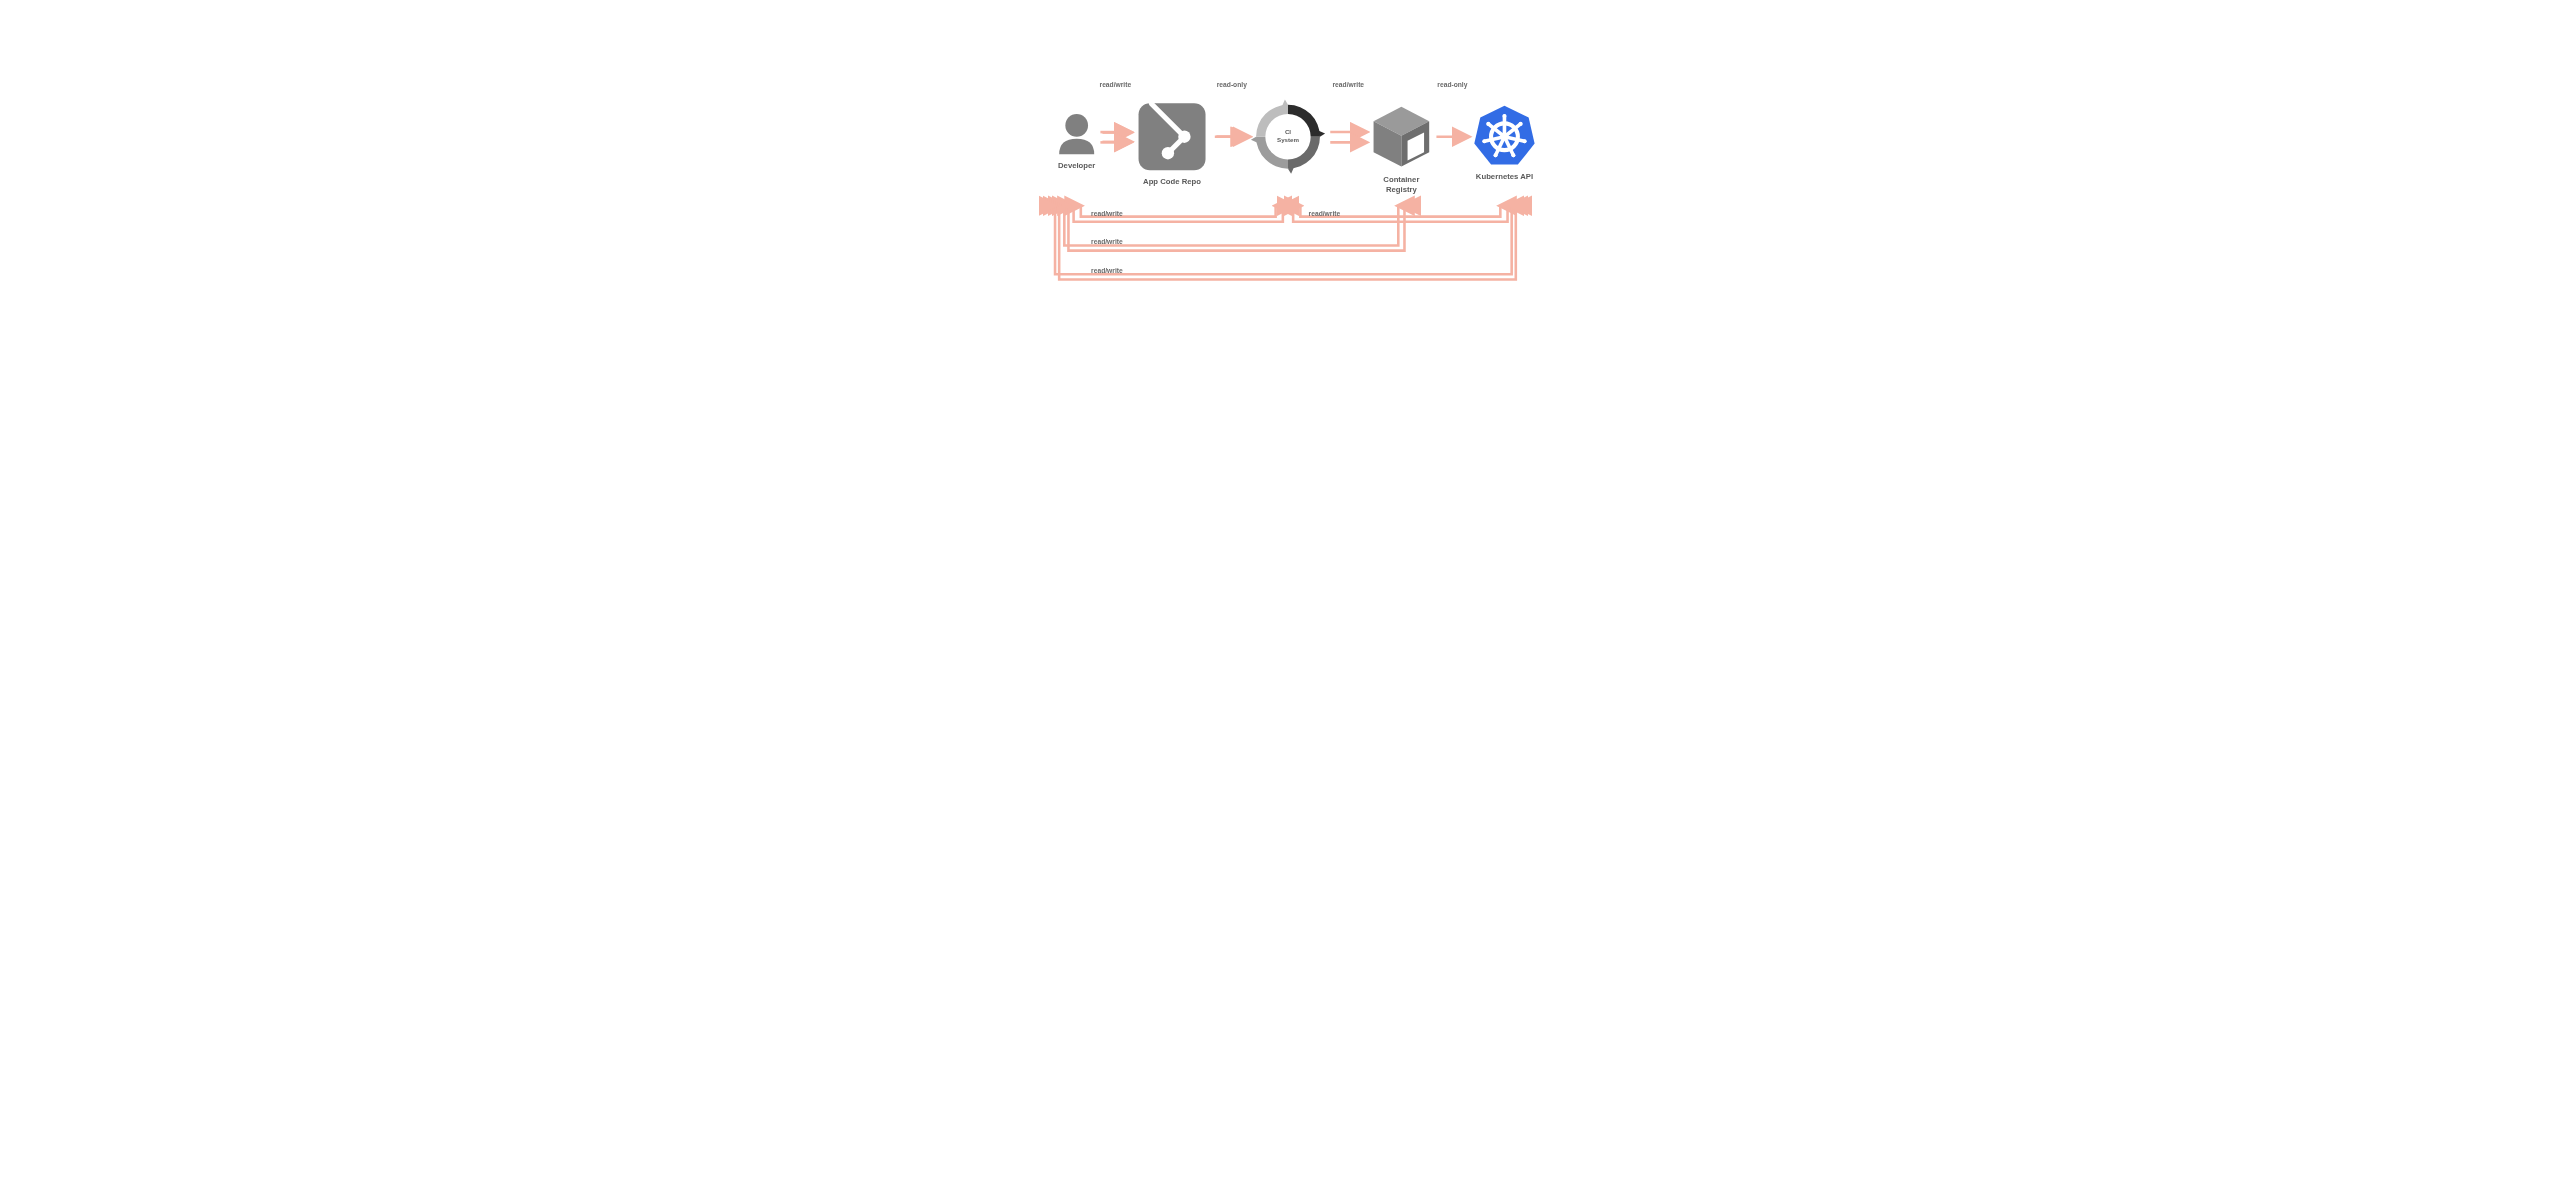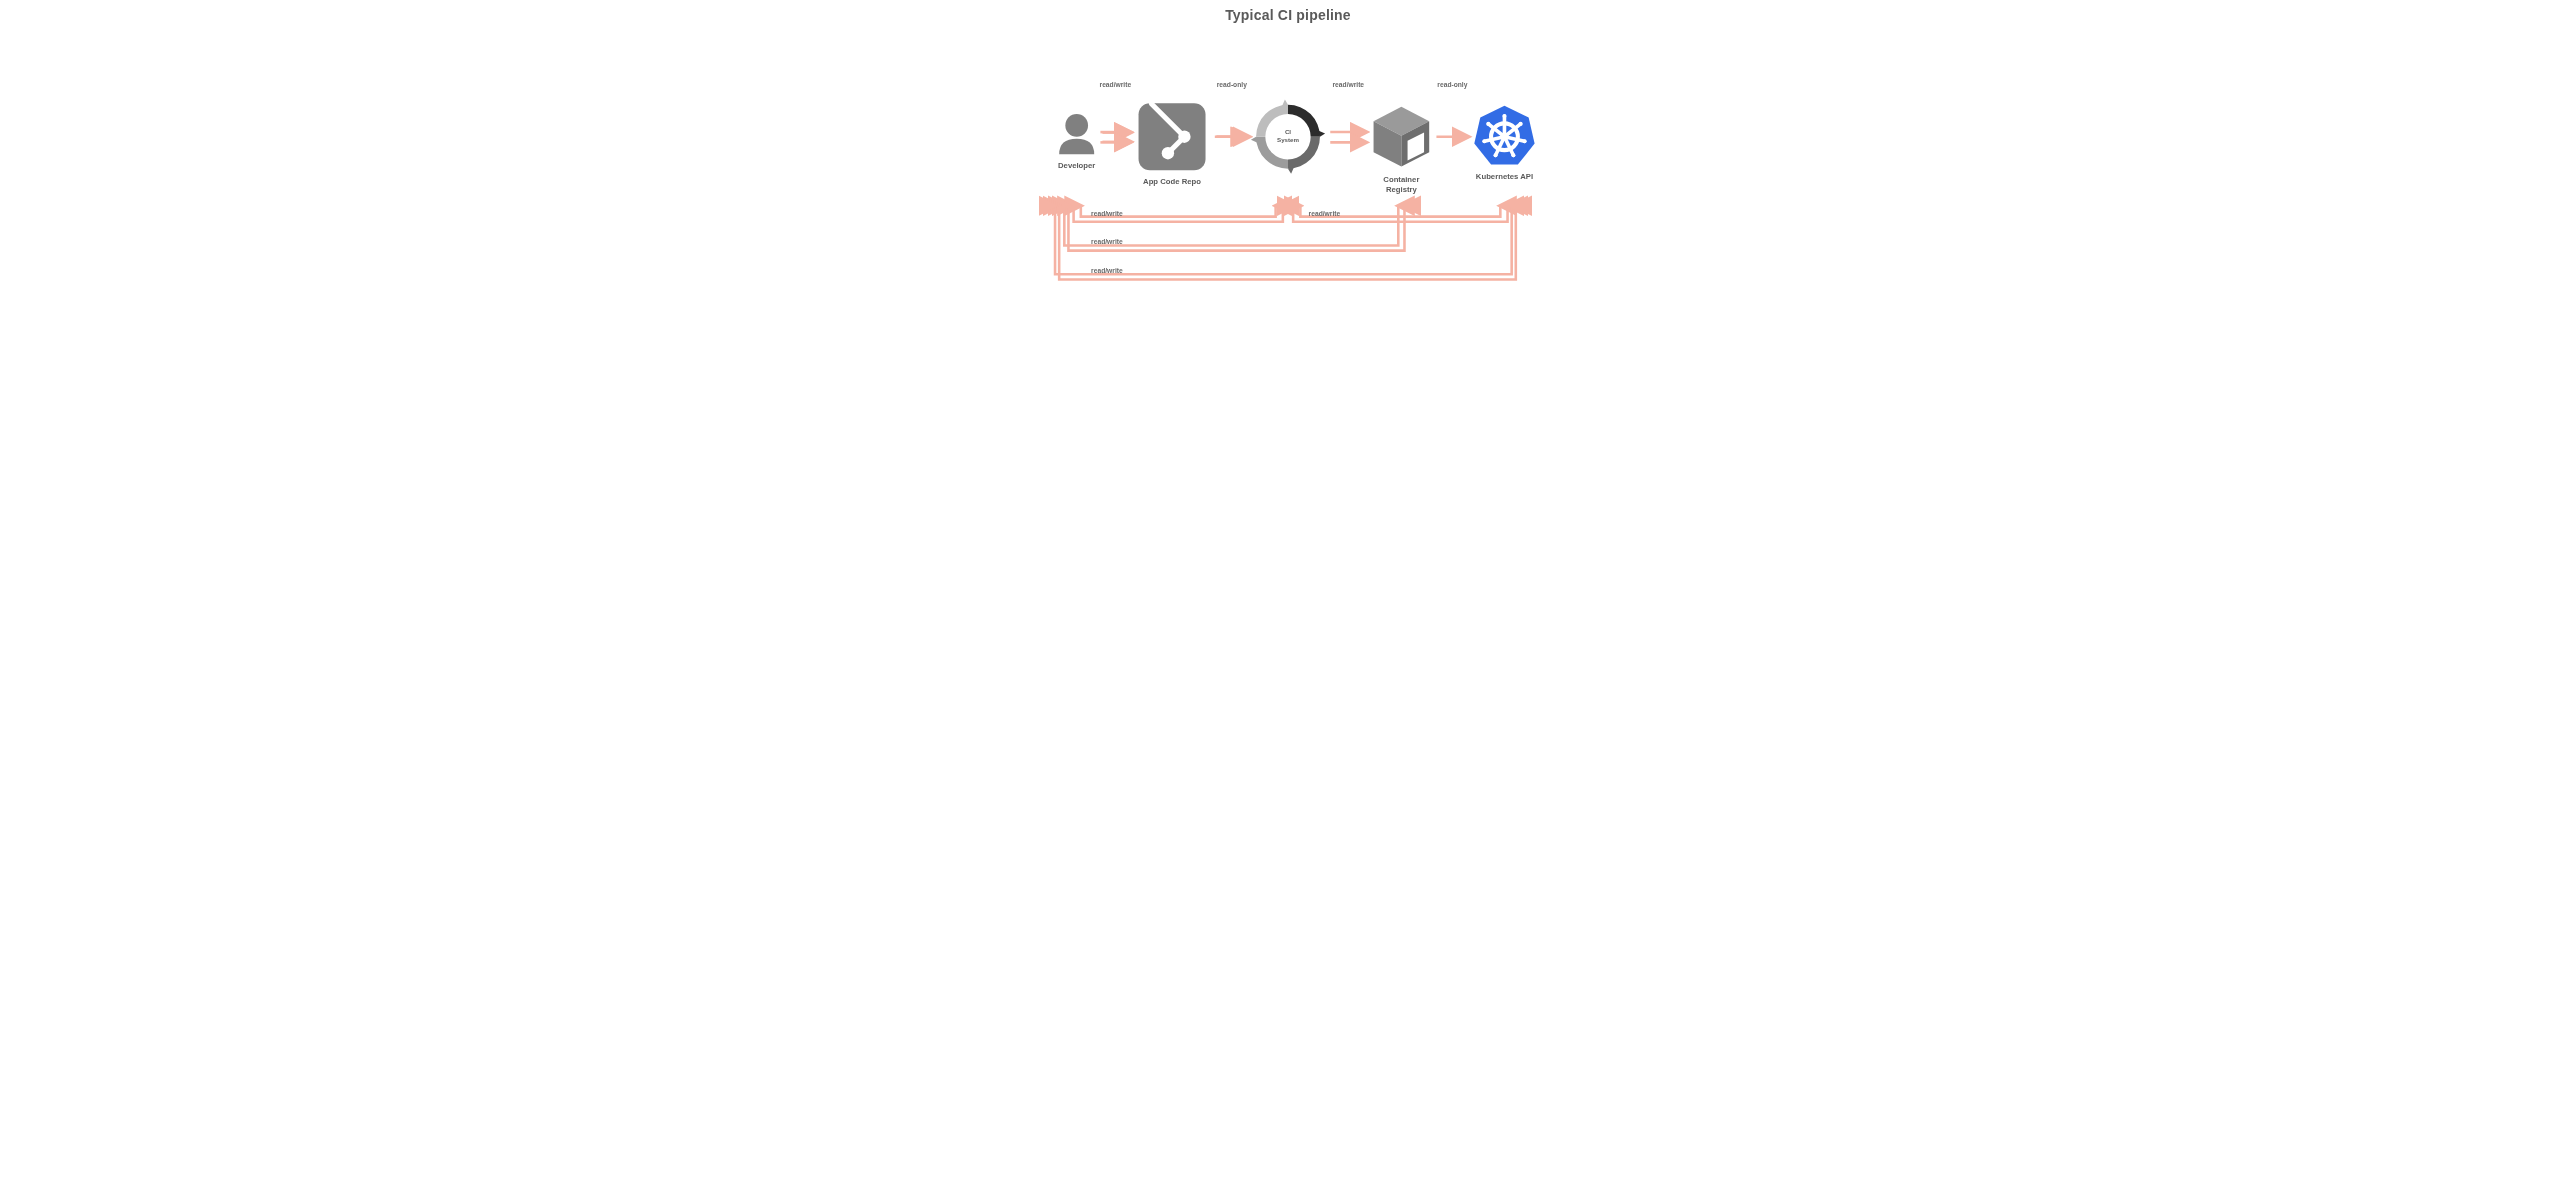--- a/index.html
+++ b/index.html
@@ -55,21 +55,20 @@
     font-size: 13px;
     font-weight: 700;
     fill: #6a6a6a;
     text-anchor: start;
   }
 </style>
 </head>
 <body>
 
 <div class="stage">
-  <div class="title">Typical CI pipeline</div>
 
   <svg class="canvas" viewBox="0 0 1560 632">
     <defs>
 
       <marker id="arrR" viewBox="0 0 10 10" refX="8" refY="5" markerWidth="8" markerHeight="8" orient="auto">
         <path d="M0,0 L10,5 L0,10 Z" fill="#f5b2a3"></path>
       </marker>
       <marker id="arrL" viewBox="0 0 10 10" refX="2" refY="5" markerWidth="8" markerHeight="8" orient="auto">
         <path d="M10,0 L0,5 L10,10 Z" fill="#f5b2a3"></path>
       </marker>

